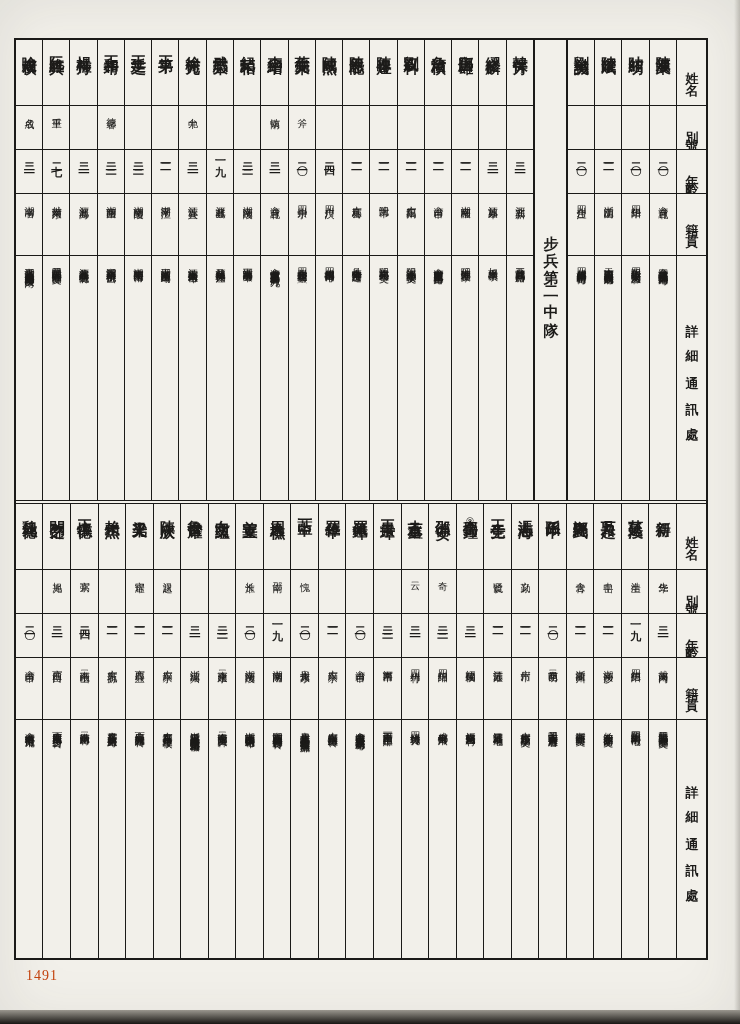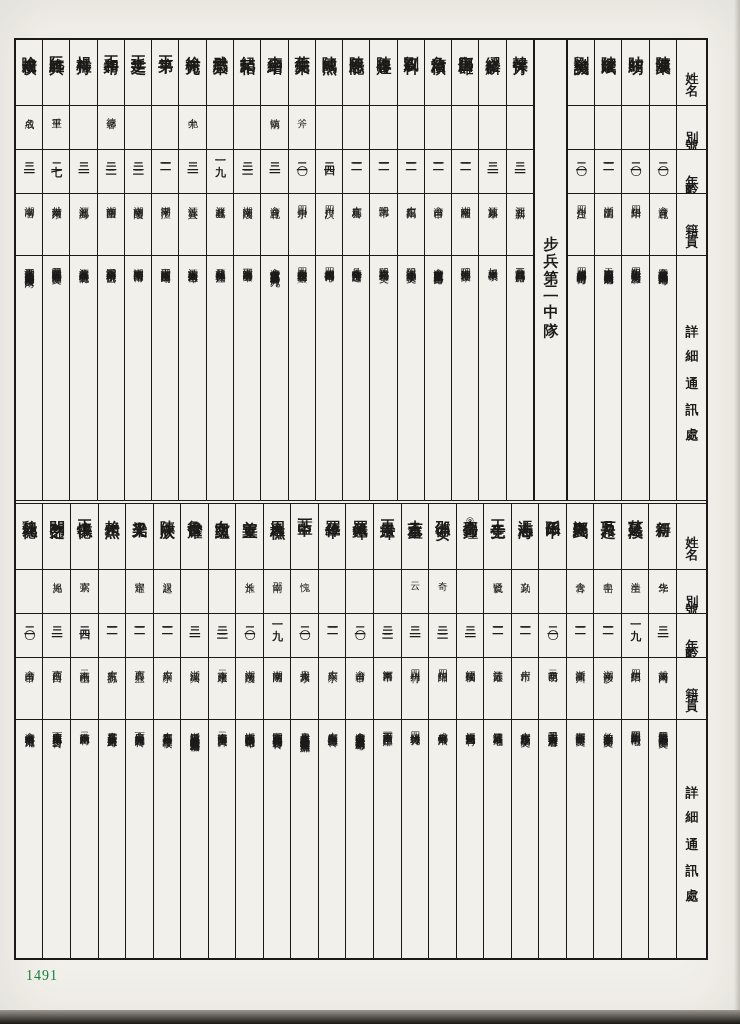--- a/index.html
+++ b/index.html
@@ -78,21 +78,21 @@
   .hs-2s  { letter-spacing:7px; }
   .hs-addr{ letter-spacing:26px; }
 
   .unit-text {
     writing-mode:vertical-rl; text-orientation:upright;
     font-size:15px; font-weight:bold; letter-spacing:17px; color:#1c1b19;
     padding-top:10px;
   }
   .page-number {
     position:absolute; left:26px; top:968px;
-    font-size:14px; color:#15803d; letter-spacing:1px;
+    font-size:14px; color:#c2410c; letter-spacing:1px;
   }
 </style>
 </head>
 <body>
 
 <div class="page">
 
   <div class="frame">
 
     <div class="rtable table-top">

